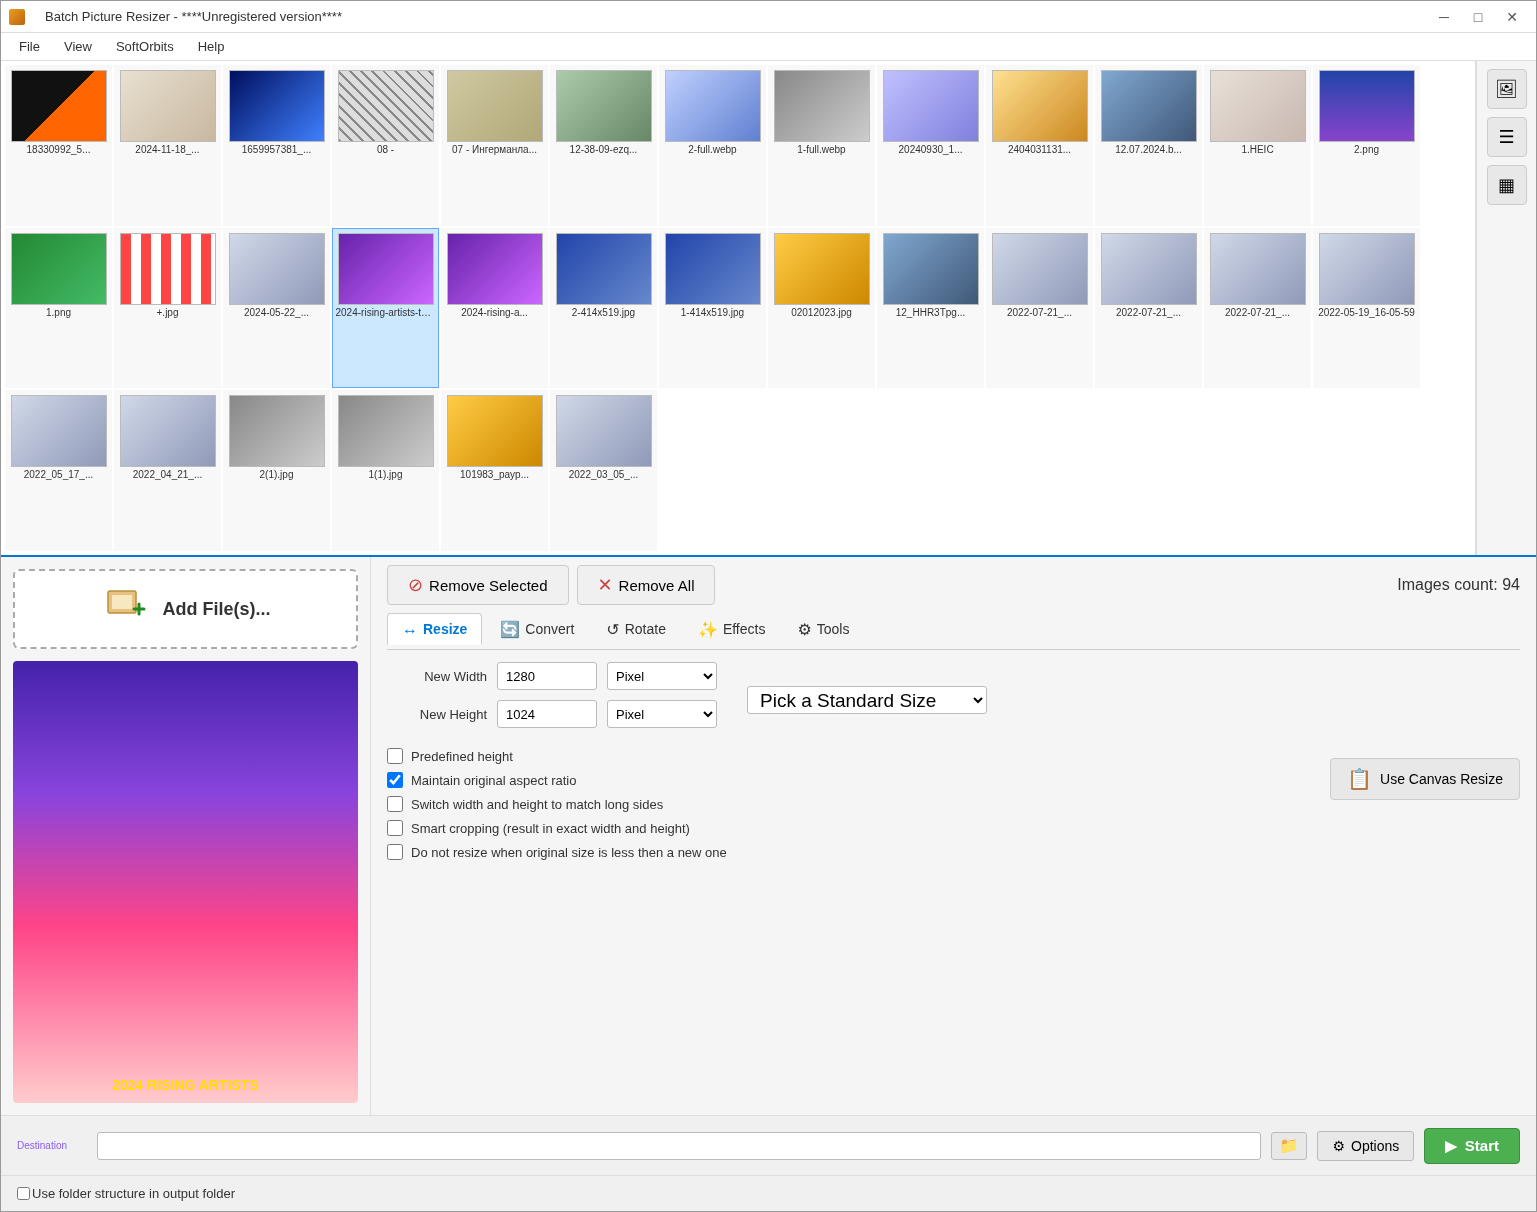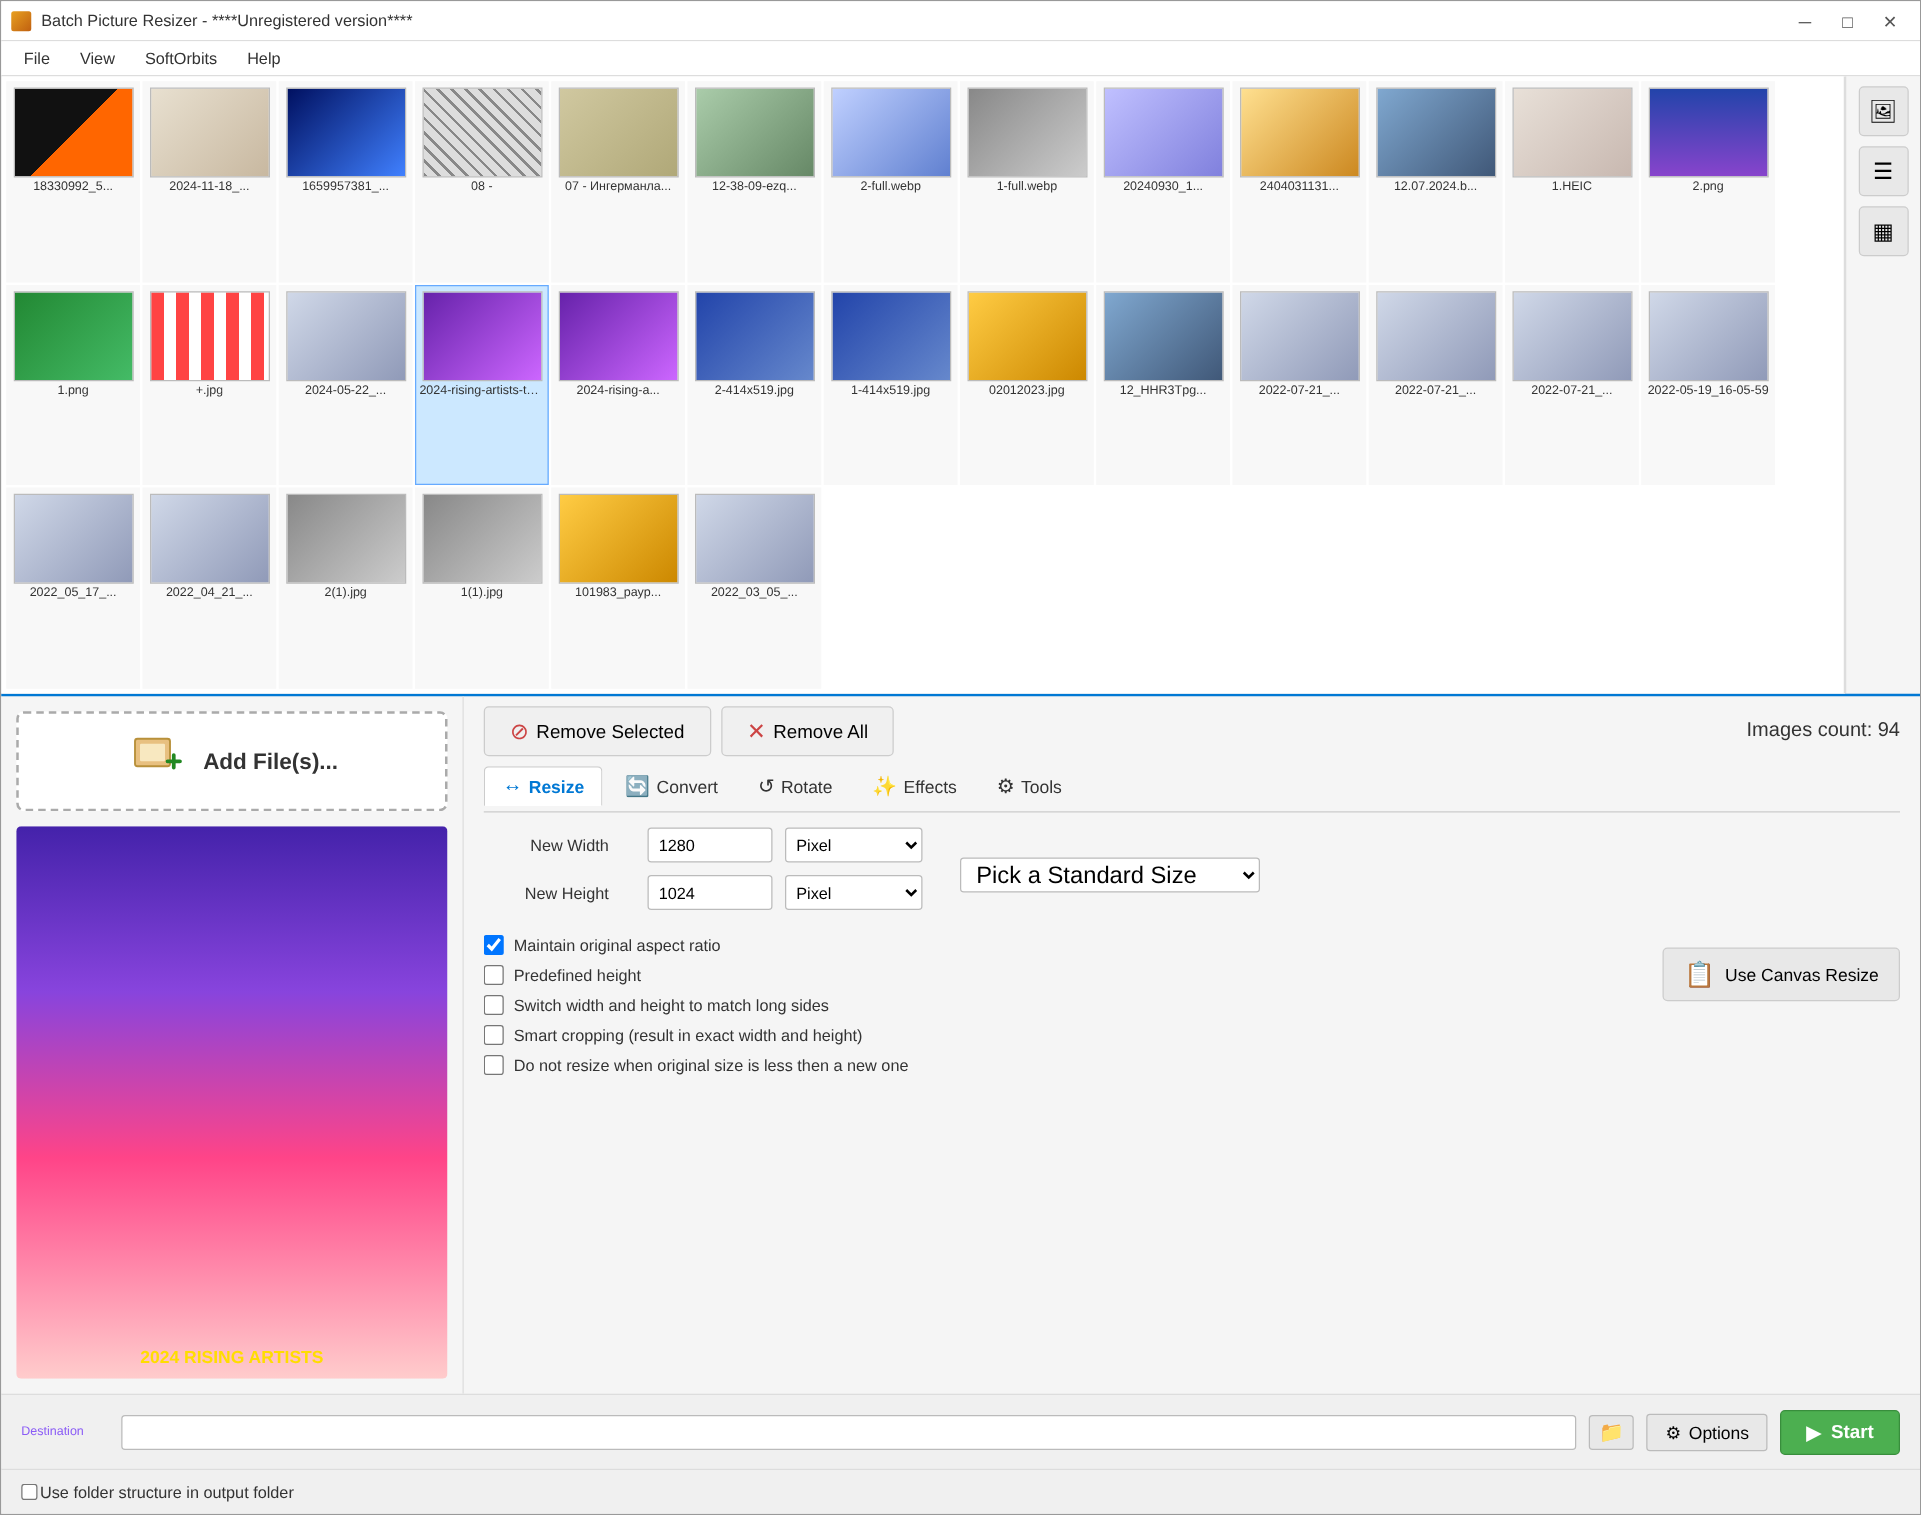--- a/index.html
+++ b/index.html
@@ -24,21 +24,21 @@
       height: 32px;
       display: flex;
       align-items: center;
       padding: 0 8px;
       border-bottom: 1px solid #ddd;
       justify-content: space-between;
     }
     .title-bar-left {
       display: flex;
       align-items: center;
-      gap: 8px;
+      gap: 20px;
     }
     .title-bar-icon {
       width: 16px;
       height: 16px;
       background: linear-gradient(135deg, #e8a020, #c06010);
       border-radius: 2px;
     }
     .title-bar-text {
       font-size: 13px;
       color: #333;
@@ -275,21 +275,20 @@
       color: #333;
     }
     .form-input {
       width: 100px;
       height: 28px;
       border: 1px solid #bbb;
       border-radius: 3px;
       padding: 0 8px;
       font-size: 13px;
       background: #fff;
-      margin-left: 21px;
     }
     .form-select {
       width: 110px;
       height: 28px;
       border: 1px solid #bbb;
       border-radius: 3px;
       padding: 0 4px;
       font-size: 13px;
       background: #fff;
       cursor: pointer;
@@ -709,26 +708,26 @@
             <option>1024x768</option>
             <option>1280x720</option>
             <option>1920x1080</option>
           </select>
         </div>
       </div>
 
       <div class="options-area" style="margin-top:10px;">
         <div class="checkboxes-col">
           <div class="checkbox-row">
+            <input type="checkbox" id="cb2" style="">
+            <label class="checkbox-label" for="cb2">Predefined height</label>
+          </div>
+          <div class="checkbox-row">
             <input type="checkbox" id="cb1" checked="" style="">
             <label class="checkbox-label" for="cb1">Maintain original aspect ratio</label>
-          </div>
-          <div class="checkbox-row">
-            <input type="checkbox" id="cb2" style="">
-            <label class="checkbox-label" for="cb2">Predefined height</label>
           </div>
           <div class="checkbox-row">
             <input type="checkbox" id="cb3" style="">
             <label class="checkbox-label" for="cb3">Switch width and height to match long sides</label>
           </div>
           <div class="checkbox-row">
             <input type="checkbox" id="cb4" style="">
             <label class="checkbox-label" for="cb4">Smart cropping (result in exact width and height)</label>
           </div>
           <div class="checkbox-row">

